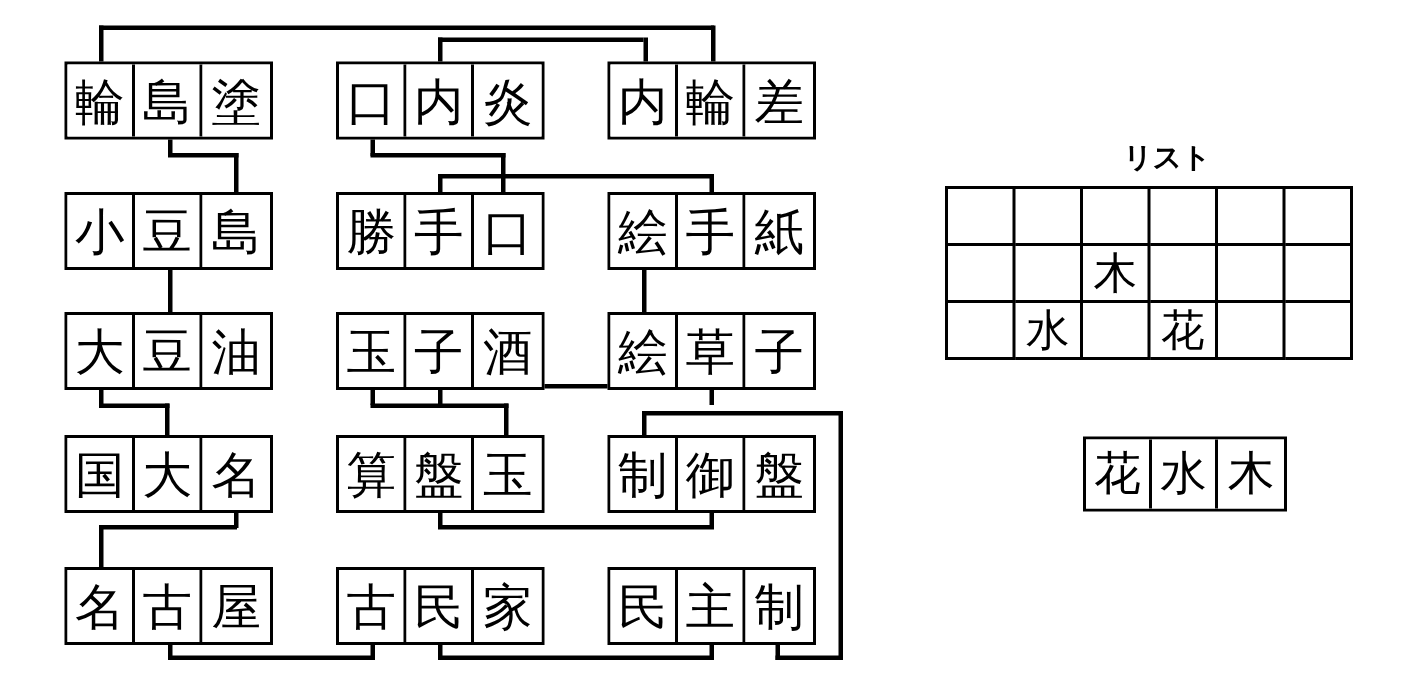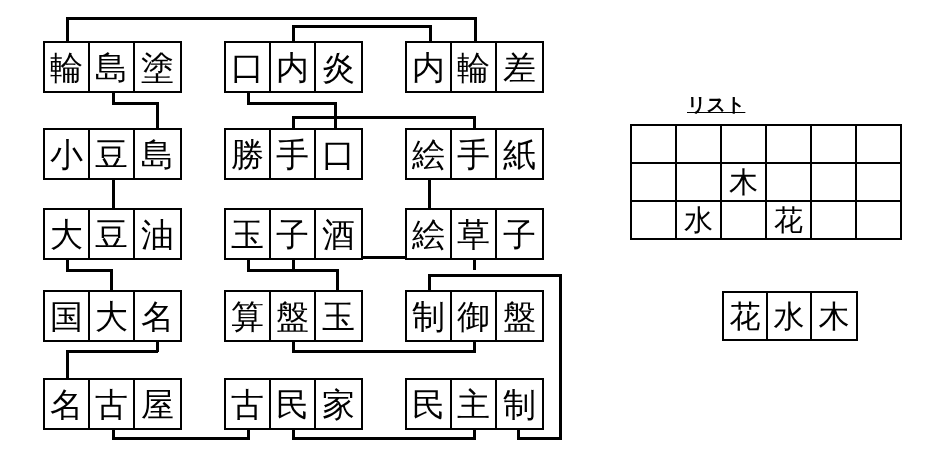--- a/index.html
+++ b/index.html
@@ -207,21 +207,21 @@
         <div class="cell">民</div>
         <div class="cell">家</div>
       </div>
       <div class="word" style="left: 405px; top: 378px;">
         <div class="cell">民</div>
         <div class="cell">主</div>
         <div class="cell">制</div>
       </div>
     </div>
 
-  <div class="panel-title" style="left: 687px; top: 92px; text-decoration: underline;">リスト</div>
+  <div class="panel-title" style="left: 749px; top: 92px;">リスト</div>
 
   <div class="grid" id="list-grid" style="left: 630px; top: 124px;">
       <div class="grid-row">
         <div class="grid-cell"></div>
         <div class="grid-cell"></div>
         <div class="grid-cell"></div>
         <div class="grid-cell"></div>
         <div class="grid-cell"></div>
         <div class="grid-cell"></div>
       </div>

